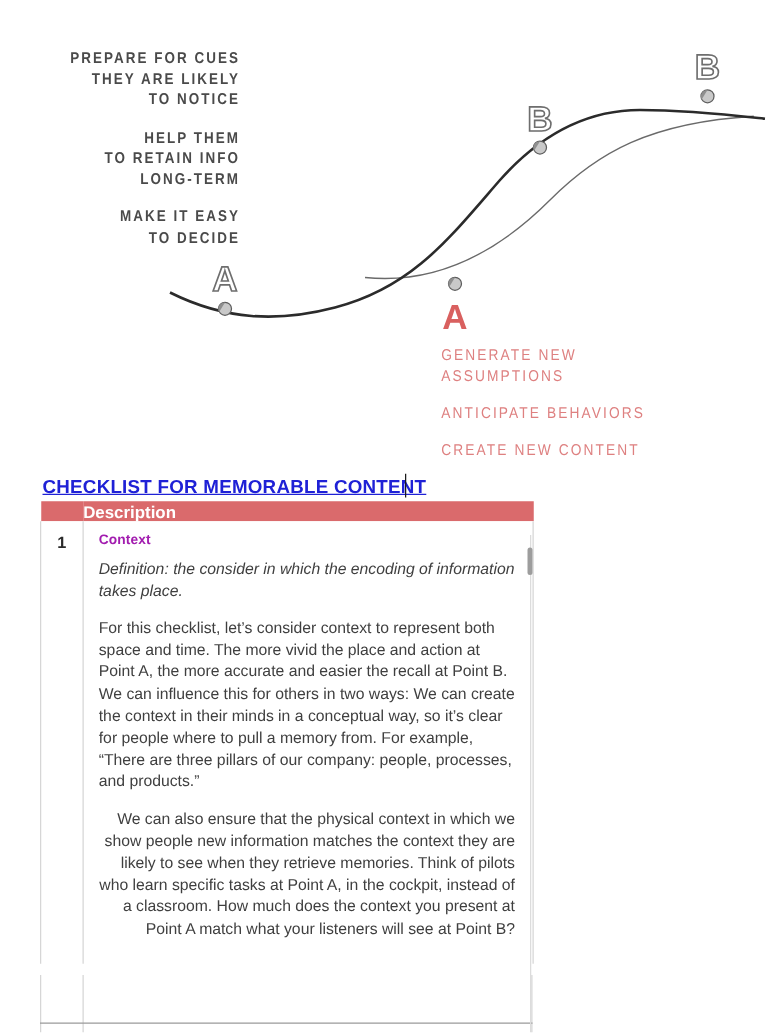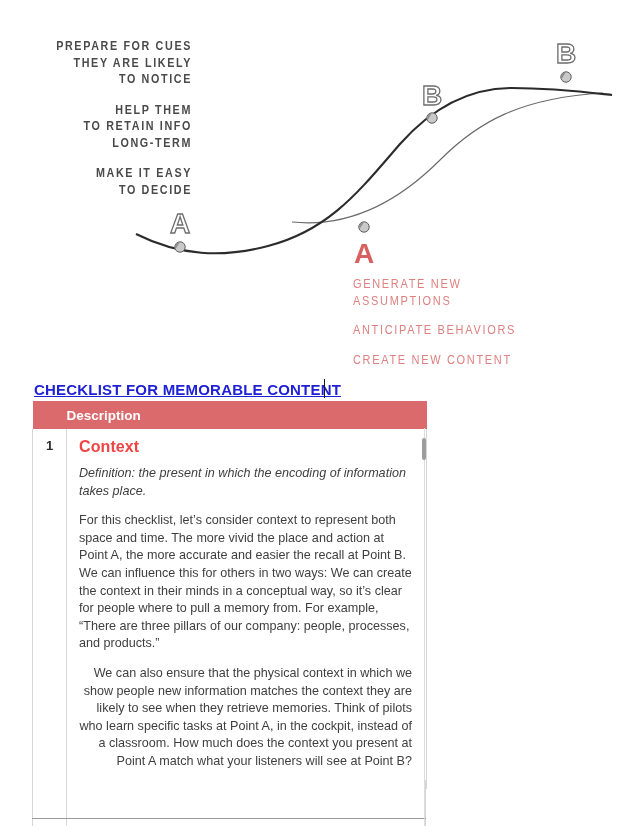--- a/index.html
+++ b/index.html
@@ -97,21 +97,21 @@
     top: 401px;
     width: 394px;
     border-collapse: collapse;
     table-layout: fixed;
   }
   #checklist-table col.c-num { width: 34px; }
   #checklist-table col.c-desc { width: 360px; }
 
   #checklist-table thead th {
     background: #da6a6c;
-    height: 28px;
+    height: 16px;
     padding: 0;
     border: none;
     vertical-align: middle;
   }
   th.head-num { }
   th.head-desc {
     color: #ffffff;
     font-size: 13.5px;
     font-weight: 600;
     text-align: left;
@@ -133,22 +133,22 @@
     color: #2b2b2b;
     padding: 9px 0 0 0;
     border-right: 1px solid #d6d6d6;
   }
   td.cell-desc {
     padding: 7px 14px 18px 12px;
     border-left: 1px solid #d6d6d6;
   }
 
   .row-title {
-    color: #ef4444;
-    font-size: 16px;
+    color: #a21caf;
+    font-size: 11px;
     font-weight: 600;
     margin: 2px 0 9px 0;
     letter-spacing: 0.1px;
   }
   .para {
     font-size: 12.6px;
     line-height: 17.6px;
     color: #3f3f3f;
     margin: 0 0 12px 0;
   }
@@ -284,21 +284,21 @@
     <tr>
       <th class="head-num"></th>
       <th class="head-desc">Description</th>
     </tr>
   </thead>
   <tbody id="table-body">
       <tr>
         <td class="cell-num">1</td>
         <td class="cell-desc">
           <div class="row-title">Context</div>
-          <p class="para def"><span>Definition: the present in which the encoding of information takes place.</span></p>
+          <p class="para def"><span>Definition: the consider in which the encoding of information takes place.</span></p>
           <p class="para"><span>For this checklist, let’s consider context to represent both space and time. The more vivid the place and action at Point A, the more accurate and easier the recall at Point B. We can influence this for others in two ways: We can create the context in their minds in a </span><span class="ital">conceptual</span><span> way, so it’s clear for people where to pull a memory from. For example, “There are three pillars of our company: people, processes, and products.”</span></p>
           <p class="para"><span>We can also ensure that the </span><span class="ital">physical</span><span> context in which we show people new information matches the context they are likely to see when they retrieve memories. Think of pilots who learn specific tasks at Point A, in the cockpit, instead of a classroom. How much does the context you present at Point A match what your listeners will see at Point B?</span></p>
         </td>
       </tr>
     </tbody>
 </table>
 
 <div id="table-body-extender"></div>
 <div id="table-col-divider"></div>
 <div id="table-bottom-rule"></div>

